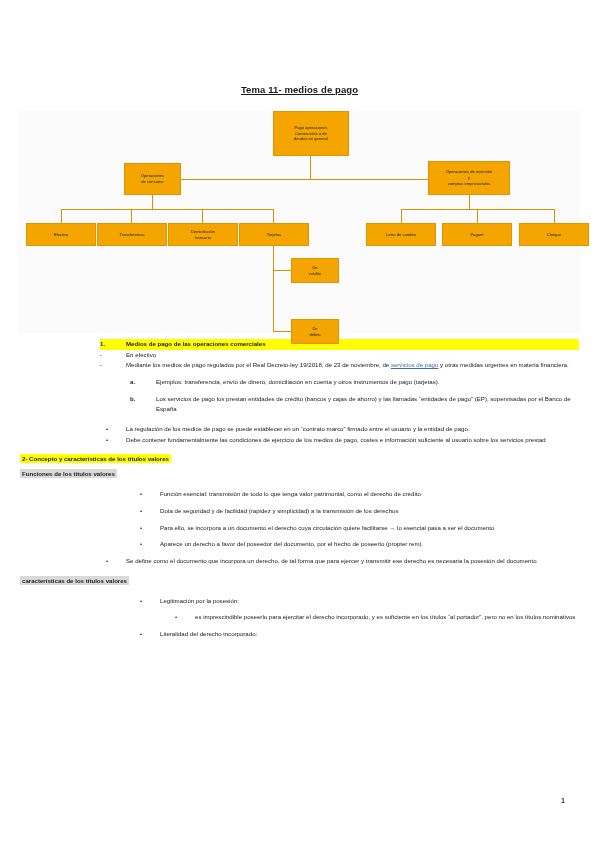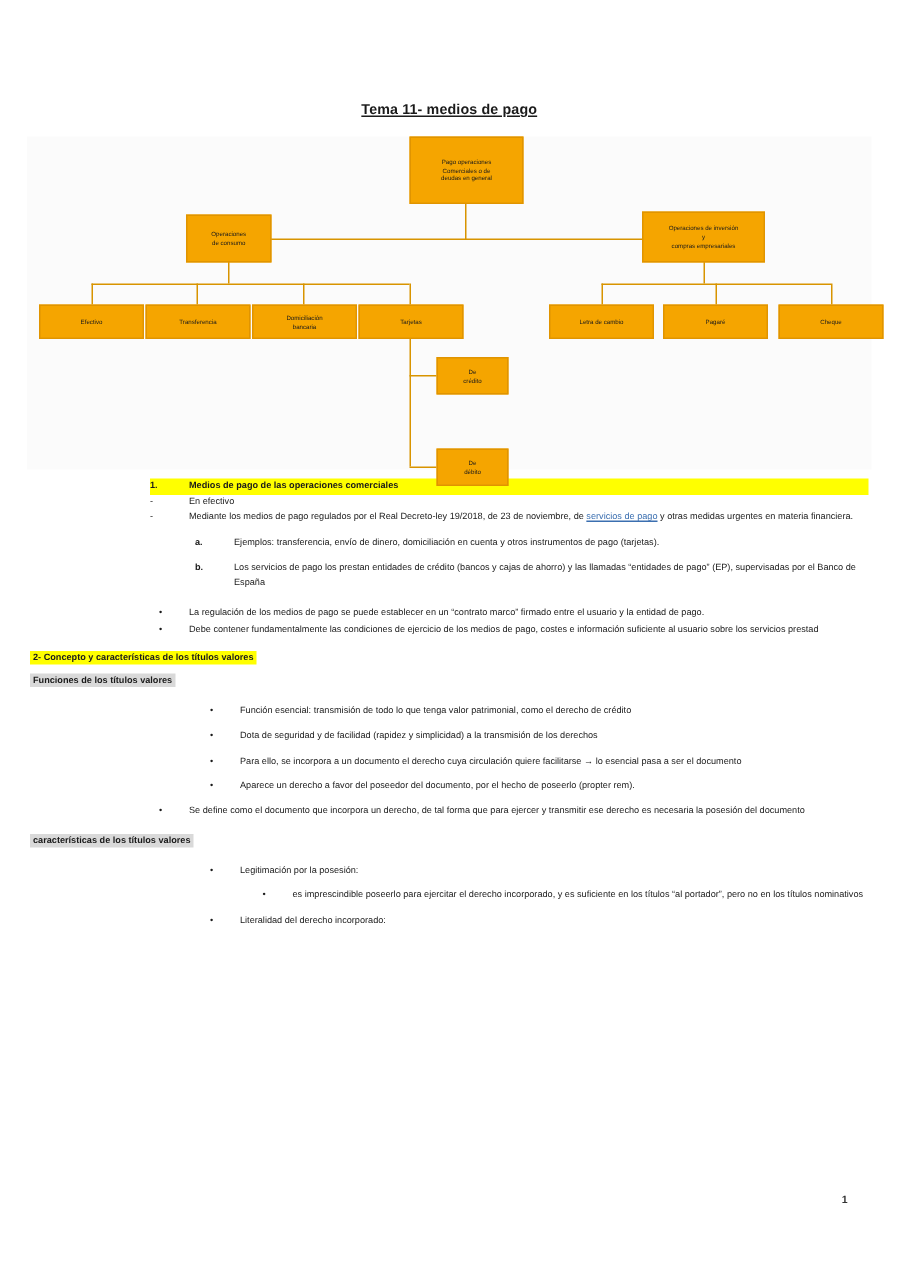--- a/index.html
+++ b/index.html
@@ -14,21 +14,21 @@
     position: relative;
     overflow: hidden;
   }
 
   
   .doc-title {
     text-align: center;
     font-size: 9.5px;
     font-weight: bold;
     text-decoration: underline;
-    margin: 0;
+    margin: 16px;
     padding-top: 68px;
     letter-spacing: .1px;
   }
 
   
   .diagram {
     position: relative;
     margin: 12px 18px 0 18px;
     height: 222px;
     background: #fbfbfb;

